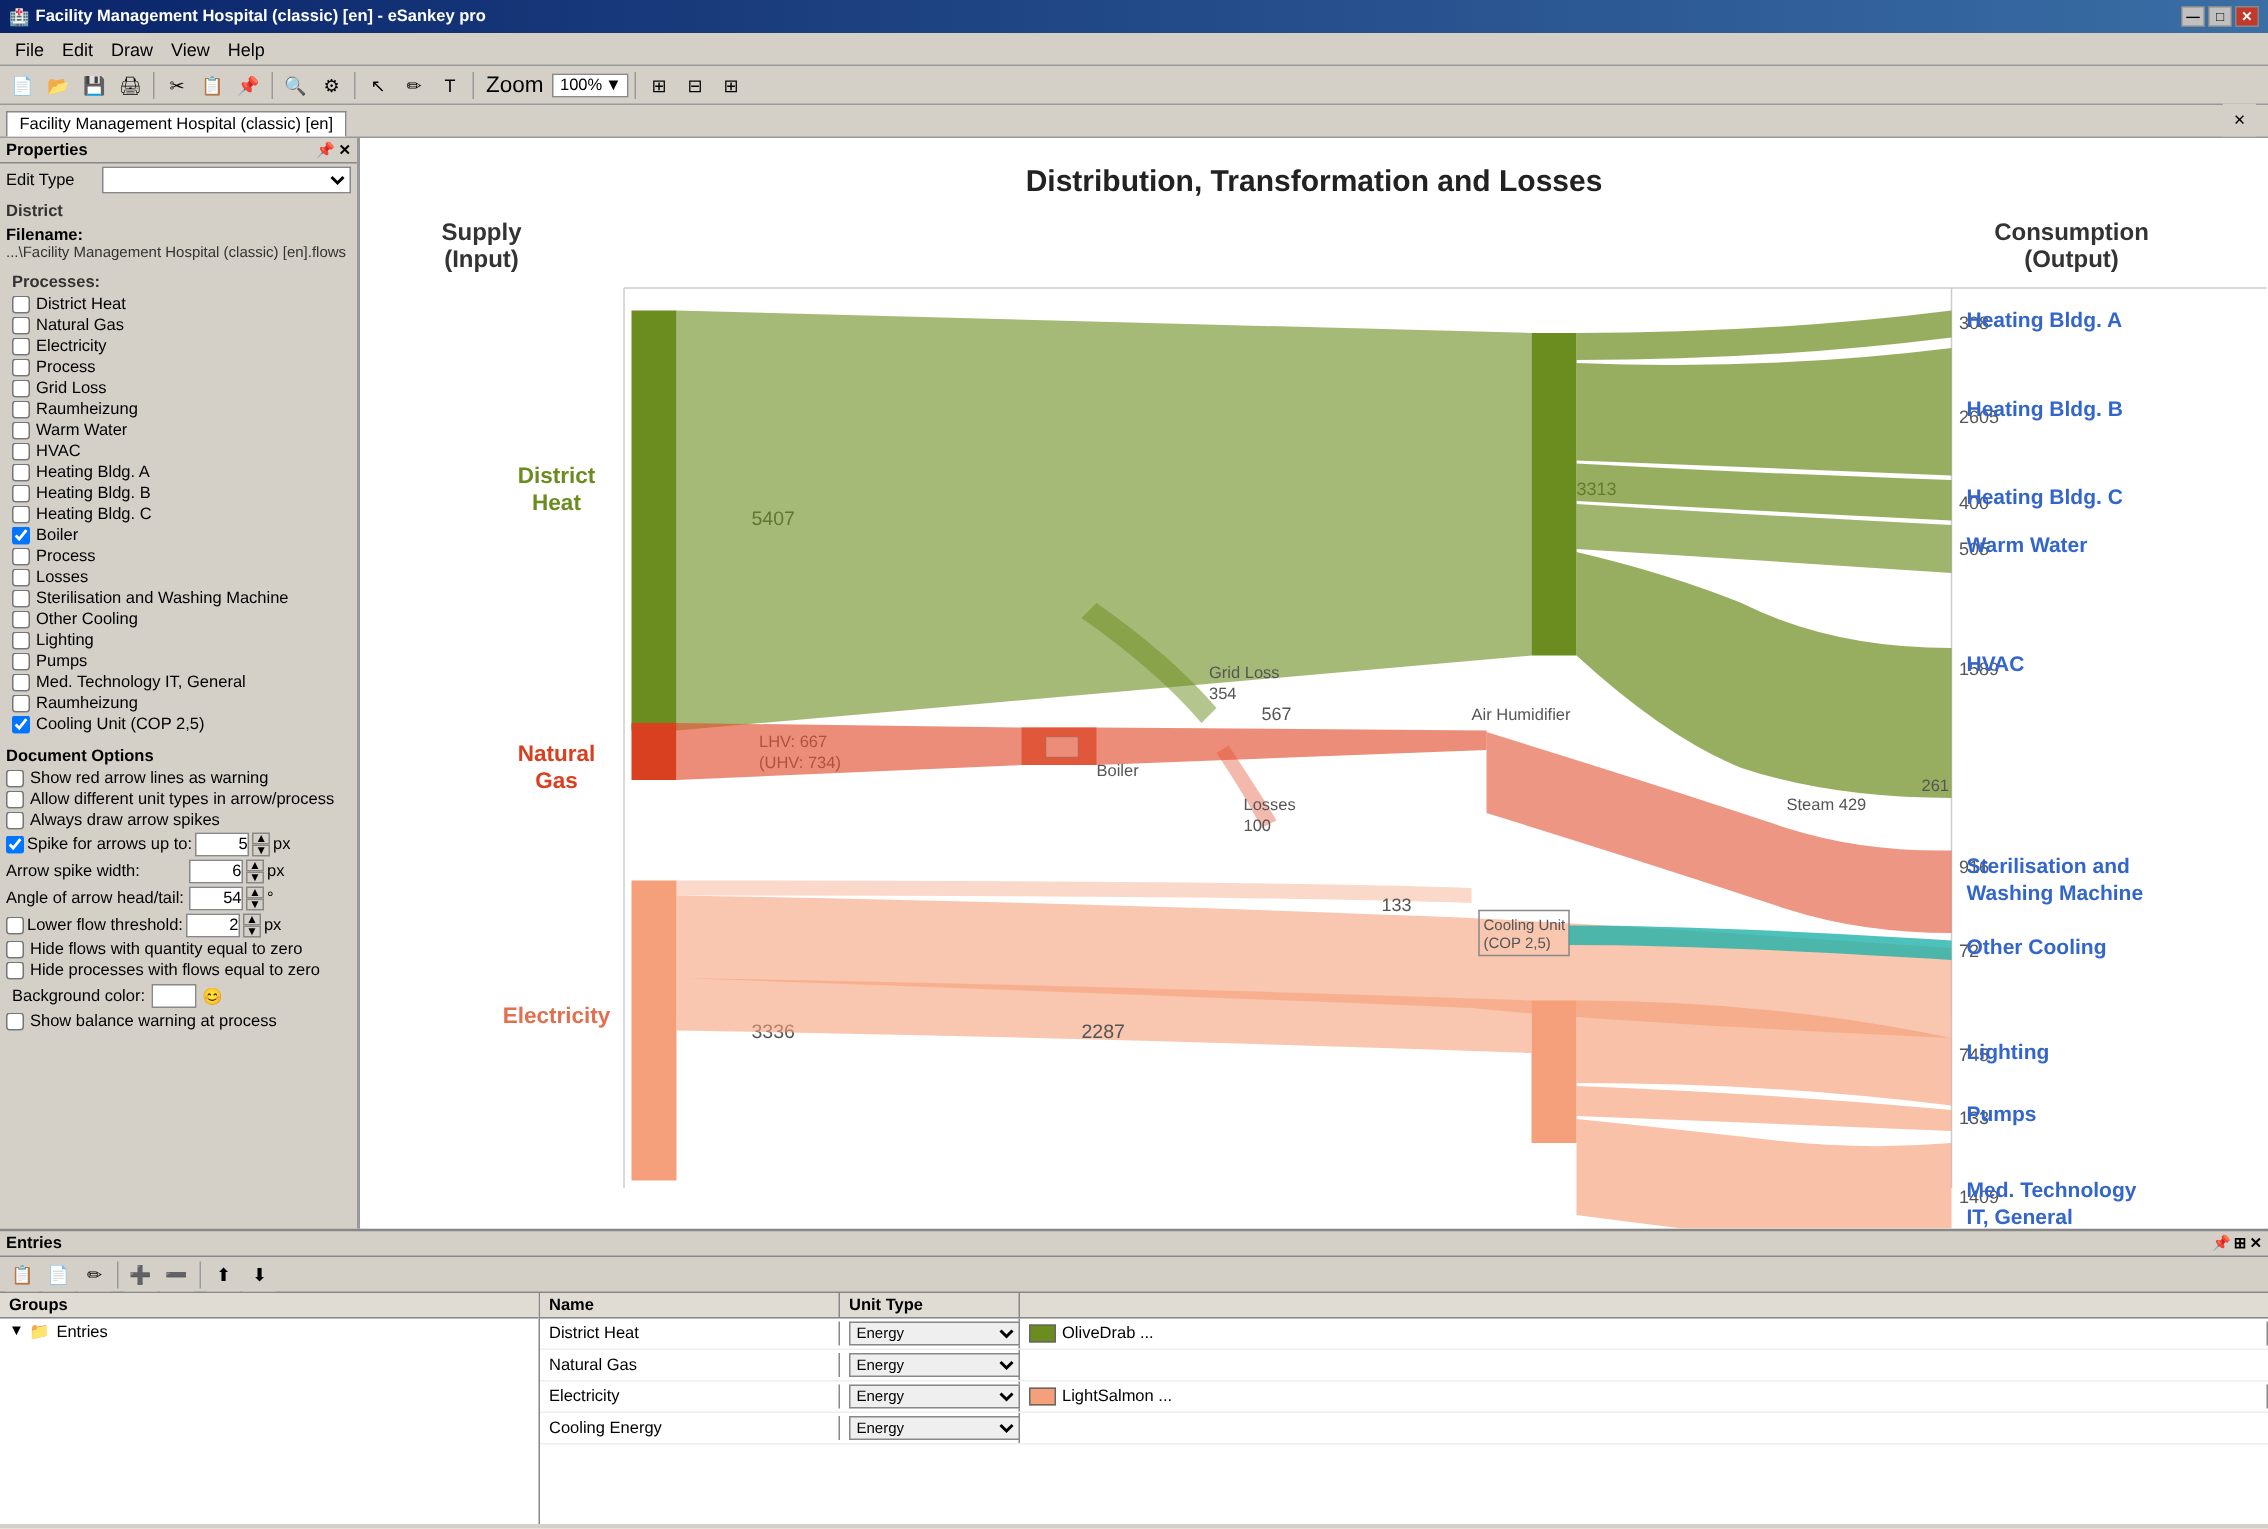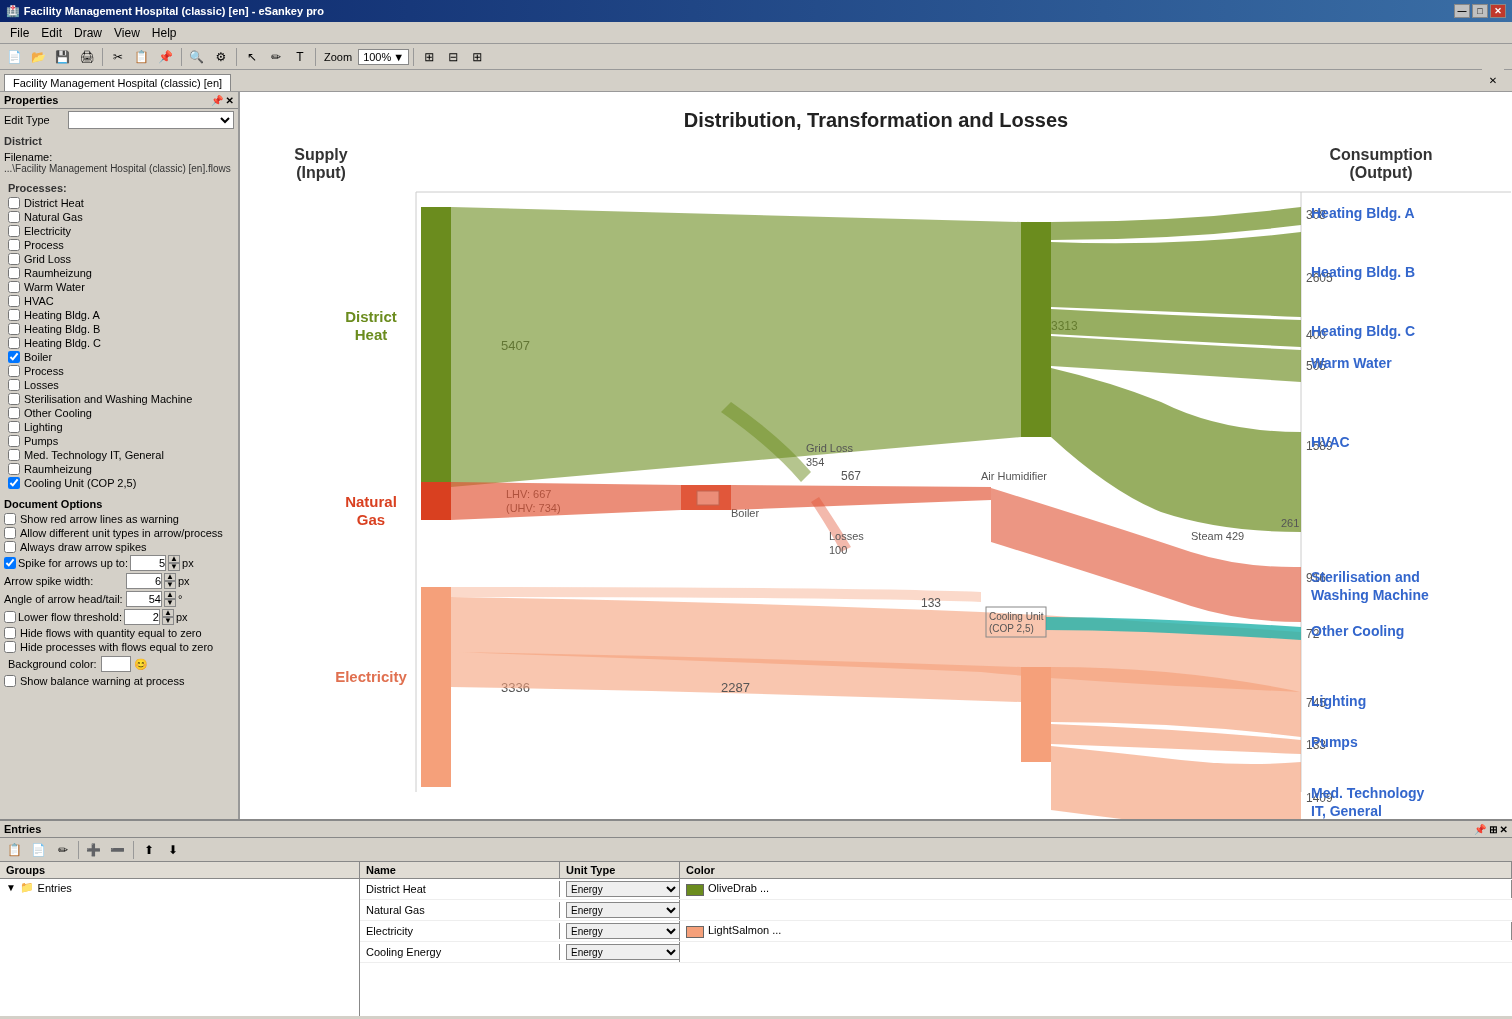--- a/index.html
+++ b/index.html
@@ -105,21 +105,21 @@
     }
     .edit-type-row {
       display: flex; align-items: center; gap: 4px; padding: 2px 4px;
     }
     .edit-type-label { font-size: 11px; width: 60px; }
     .dropdown-small {
       flex: 1; height: 18px; border: 1px solid #888; background: white;
       font-size: 11px; padding: 0 2px;
     }
     .filename-row { padding: 2px 4px; font-size: 11px; }
-    .filename-label { font-weight: normal; }
+    .filename-label { font-weight: bold; }
     .filename-value { font-size: 10px; color: #333; word-break: break-all; }
     .processes-section { padding: 2px 4px; }
     .processes-list { max-height: 320px; overflow-y: auto; }
     .process-item {
       display: flex; align-items: center; gap: 4px; padding: 1px 4px; font-size: 11px;
     }
     .process-item input[type="checkbox"] { width: 12px; height: 12px; }
 
     .doc-options { padding: 4px; }
     .doc-options-title { font-weight: bold; font-size: 11px; padding: 2px 0; }
@@ -241,21 +241,21 @@
   <div class="toolbar-btn">📋</div>
   <div class="toolbar-btn">📌</div>
   <div class="toolbar-separator"></div>
   <div class="toolbar-btn">🔍</div>
   <div class="toolbar-btn">⚙</div>
   <div class="toolbar-separator"></div>
   <div class="toolbar-btn">↖</div>
   <div class="toolbar-btn">✏</div>
   <div class="toolbar-btn">T</div>
   <div class="toolbar-separator"></div>
-  <span style="font-size:11px; padding:0 4px;">Zoom</span>
+  <span style="font-size:15px; padding:0 4px;">Zoom</span>
   <div class="zoom-control">
     <span>100%</span>
     <span>▼</span>
   </div>
   <div class="toolbar-separator"></div>
   <div class="toolbar-btn">⊞</div>
   <div class="toolbar-btn">⊟</div>
   <div class="toolbar-btn">⊞</div>
 </div>
 
@@ -596,21 +596,20 @@
       <div class="group-item">
         <span class="expand-icon">▼</span>
         <span>📁</span>
         <span>Entries</span>
       </div>
     </div>
     <div class="entries-right">
       <div class="entries-col-headers">
         <div class="entries-col name">Name</div>
         <div class="entries-col unit">Unit Type</div>
-        <div class="entries-col color">Color</div>
       </div>
       <div id="entries-rows">
           <div class="entries-row">
             <div class="entries-col name">District Heat</div>
             <div class="entries-col unit"><select class="unit-select"><option>Energy</option></select></div>
             <div class="entries-col color"><span class="color-indicator" style="background: rgb(107, 140, 30);"></span><span>OliveDrab</span><span style="cursor: pointer;"> ...</span></div>
           </div>
           <div class="entries-row">
             <div class="entries-col name">Natural Gas</div>
             <div class="entries-col unit"><select class="unit-select"><option>Energy</option></select></div>

